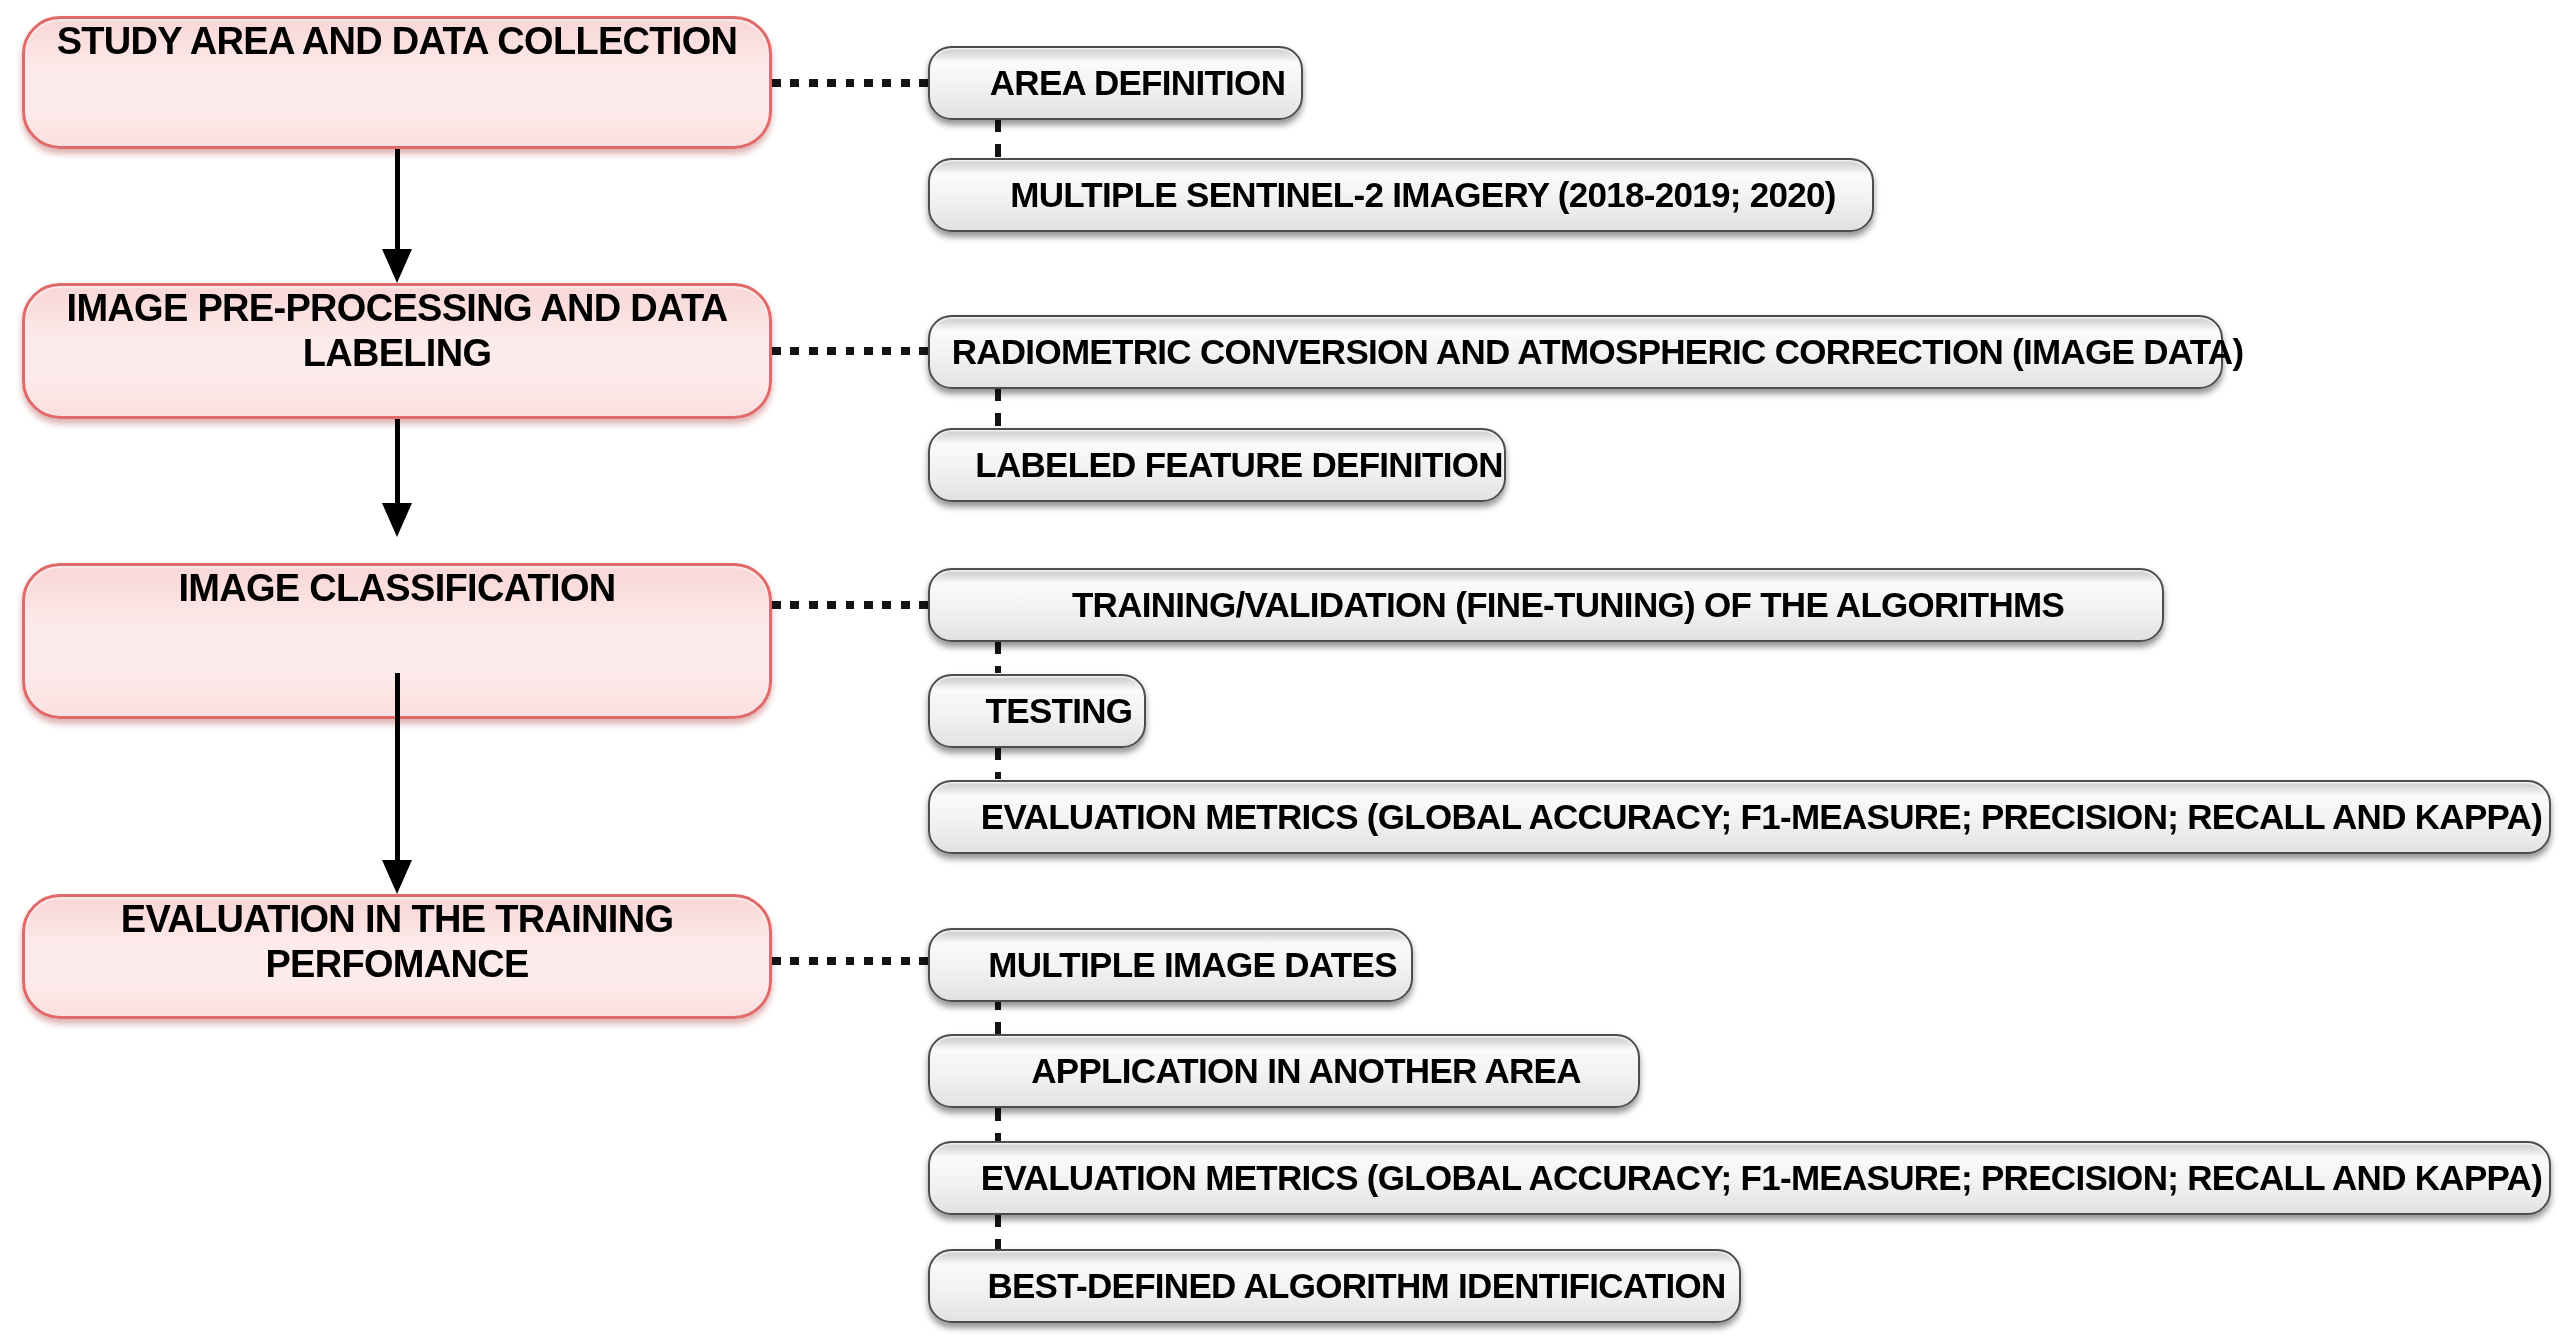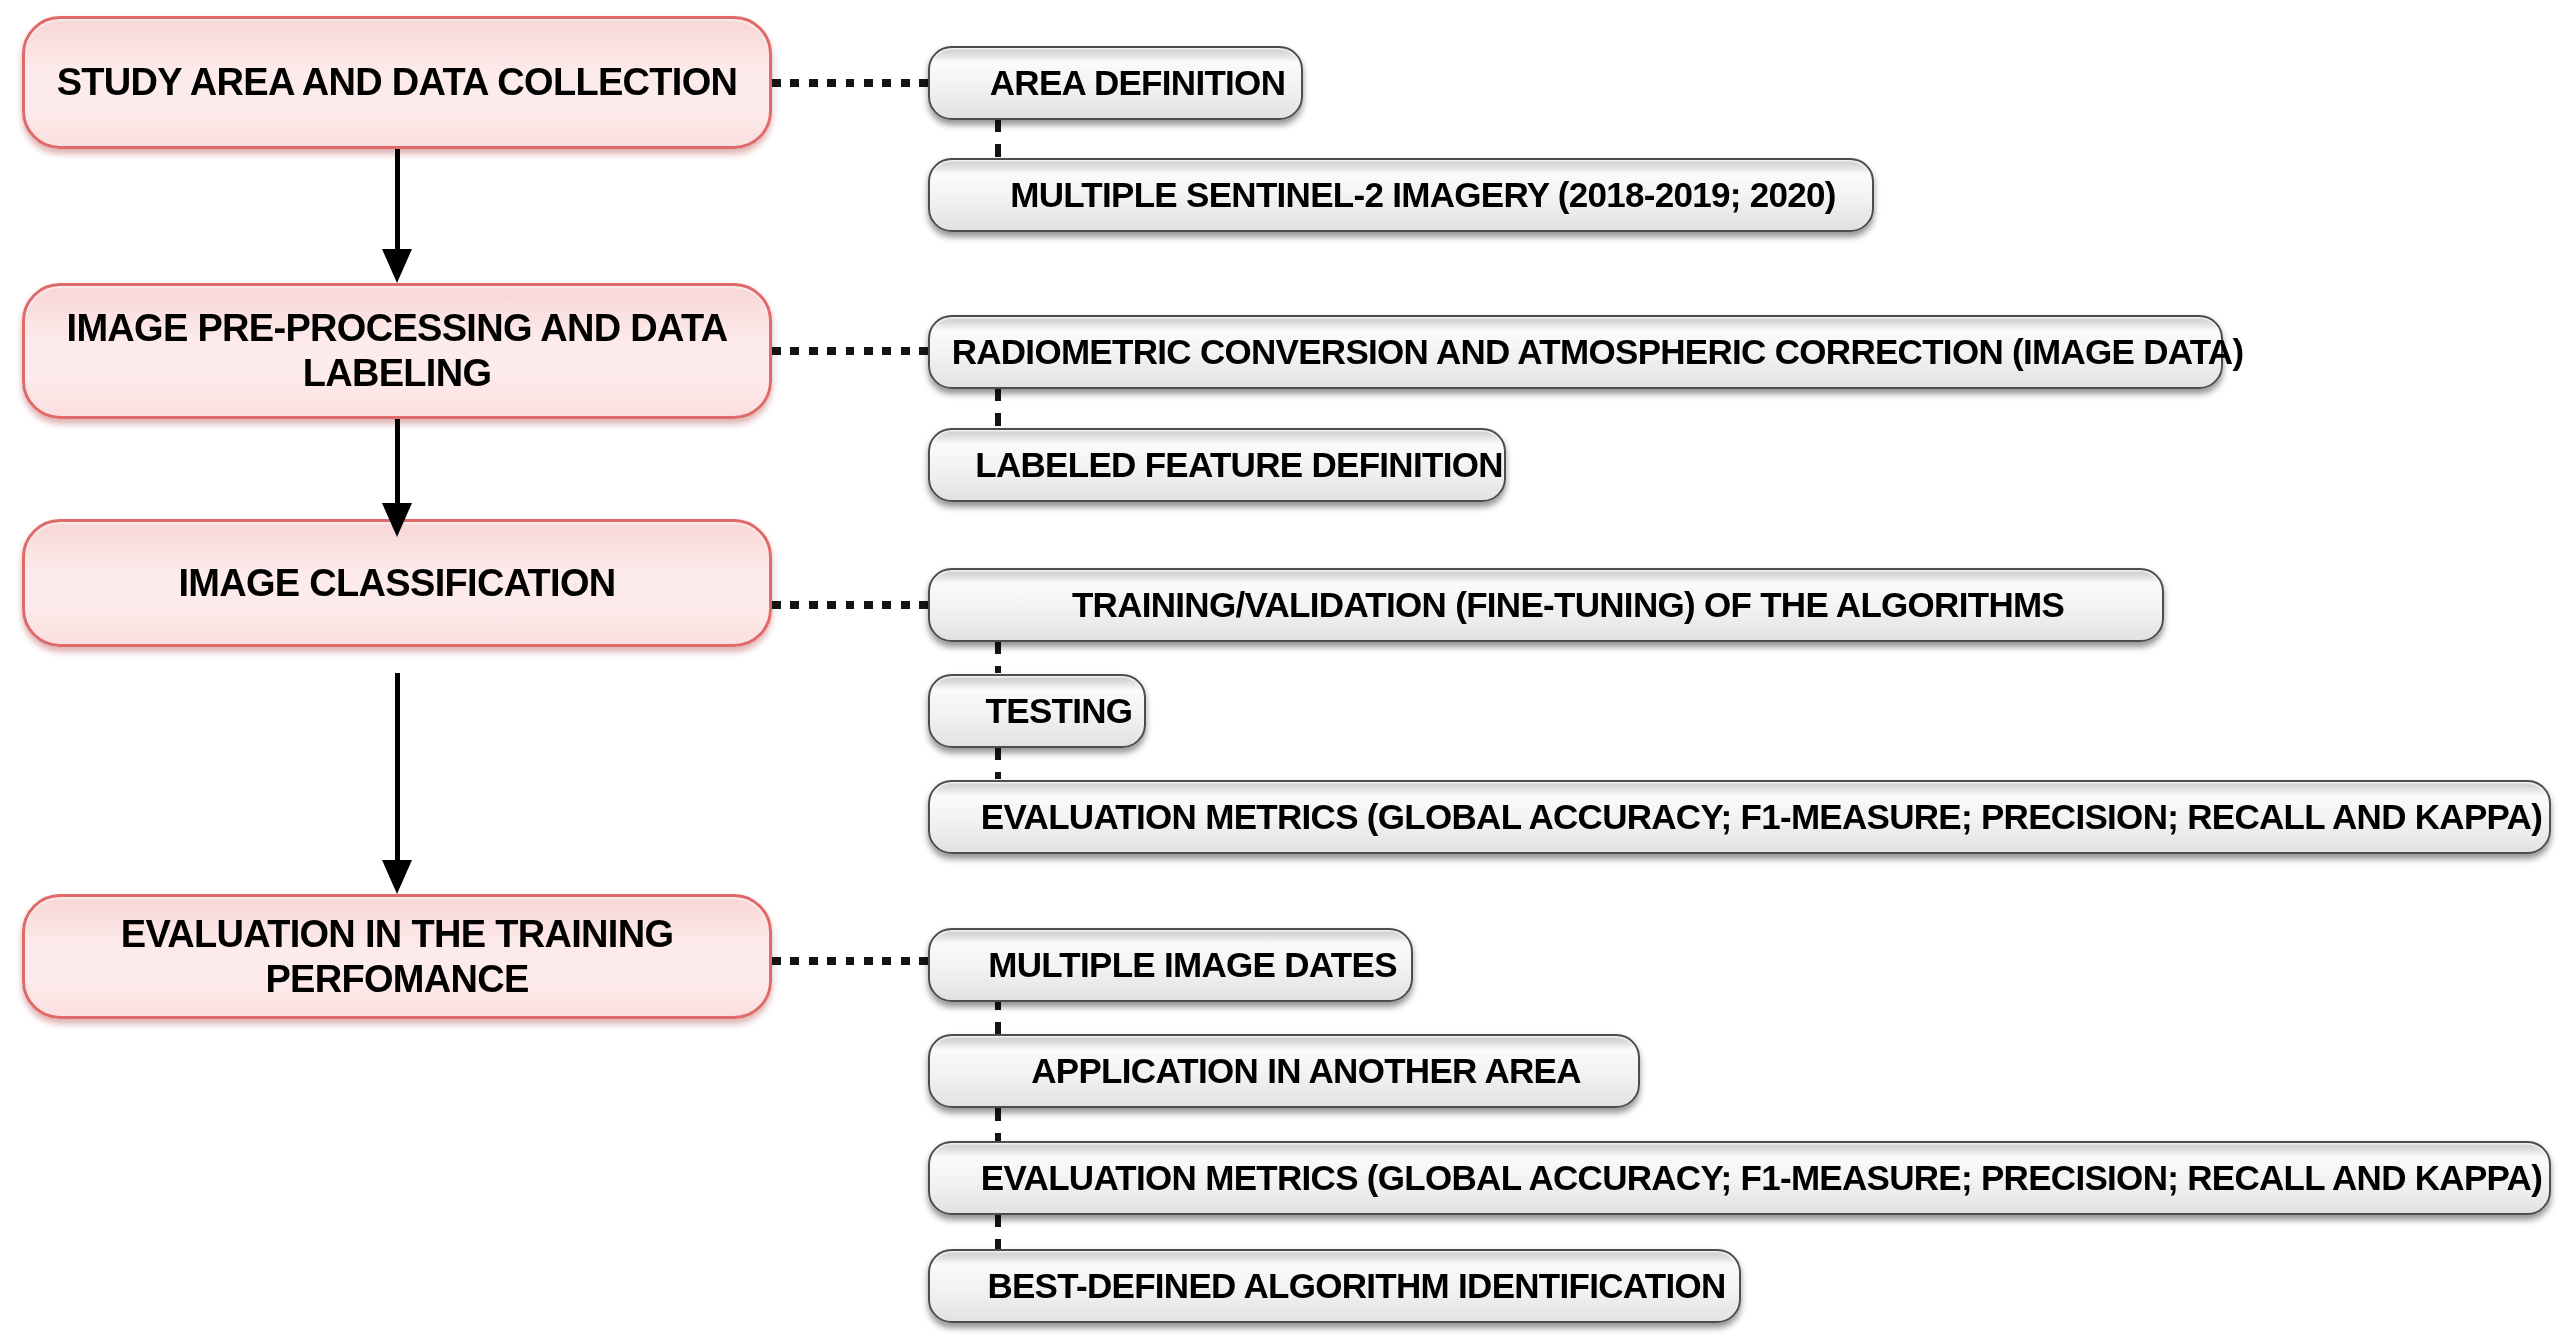--- a/index.html
+++ b/index.html
@@ -11,21 +11,21 @@
   }
   html,body{margin:0;padding:0;}
   body{background:var(--background);font-family:"Liberation Sans", sans-serif;}
   #canvas{position:relative;width:2576px;height:1339px;background:var(--background);overflow:hidden;}
 
   .phase-box{
     position:absolute;left:22px;width:750px;box-sizing:border-box;
     background:linear-gradient(180deg,var(--phase-fill-top) 0%,var(--phase-fill) 40%,var(--phase-fill) 72%,var(--phase-fill-bottom) 100%);
     border:3.7px solid var(--phase-border);border-radius:38px;
     box-shadow:0 4.4px 6.6px rgba(176,62,62,.40), inset 0 1.5px 2.2px rgba(255,255,255,.7);
-    display:flex;align-items:center;justify-content:center;text-align:center;
+    display:flex;align-items:flex-start;justify-content:center;text-align:center;
   }
   .phase-box .label{
     color:var(--text);font-weight:bold;font-size:38px;line-height:1.18;
     letter-spacing:-0.7px;padding:0 29px;
   }
 
   .item-box{
     position:absolute;left:928px;height:74px;box-sizing:border-box;
     background:linear-gradient(180deg,var(--item-fill-top) 0%,#fbfbfb 20%,var(--item-fill) 55%,var(--item-fill-bottom) 100%);
     border:2.9px solid var(--item-border);border-radius:23.5px;
@@ -56,21 +56,21 @@
 <body>
 
 <div id="canvas">
 
   <div class="phase-box" style="top:16px;height:133px">
     <span class="label">STUDY AREA AND DATA COLLECTION</span>
   </div>
   <div class="phase-box" style="top:283px;height:136px">
     <span class="label">IMAGE PRE-PROCESSING AND DATA LABELING</span>
   </div>
-  <div class="phase-box" style="top:519px;height:128px">
+  <div class="phase-box" style="top:563px;height:156px">
     <span class="label">IMAGE CLASSIFICATION</span>
   </div>
   <div class="phase-box" style="top:894px;height:125px">
     <span class="label">EVALUATION IN THE TRAINING PERFOMANCE</span>
   </div>
 
   <div class="arrow-line" style="top:149px;height:100px"></div>
   <div class="arrow-head" style="top:249px"></div>
   <div class="arrow-line" style="top:419px;height:84px"></div>
   <div class="arrow-head" style="top:503px"></div>

